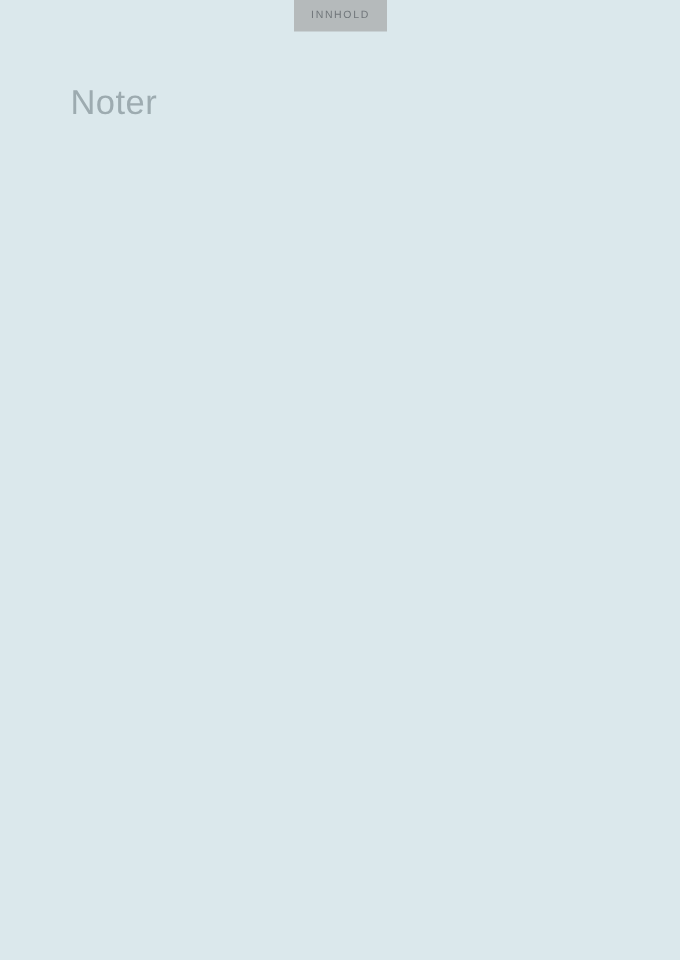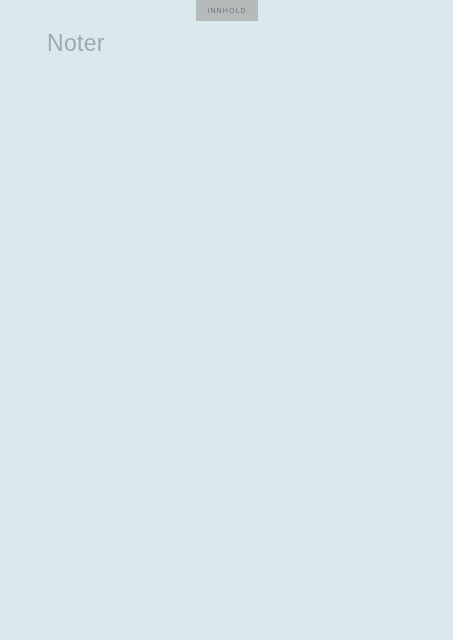--- a/index.html
+++ b/index.html
@@ -7,20 +7,20 @@
   body{
     width:453px;height:640px;background:#dbe8ec;
     font-family:"Liberation Sans",sans-serif;overflow:hidden;
     -webkit-font-smoothing:antialiased;
   }
   .innhold-tab{
     position:absolute;left:196px;top:0;width:62px;height:21px;background:#b5babb;color:#70767a;
     font-size:7px;letter-spacing:1.1px;display:flex;align-items:center;justify-content:center;
   }
   .page-title{
-    position:absolute;left:47px;top:30px;font-size:23px;color:#9dabb0;font-weight:300;letter-spacing:0.3px;
+    position:absolute;left:47px;top:55px;font-size:23px;color:#9dabb0;font-weight:300;letter-spacing:0.3px;
   }
 </style>
 </head>
 <body>
 
 <div class="innhold-tab">INNHOLD</div>
 <div class="page-title">Noter</div>
 
 </body></html>

